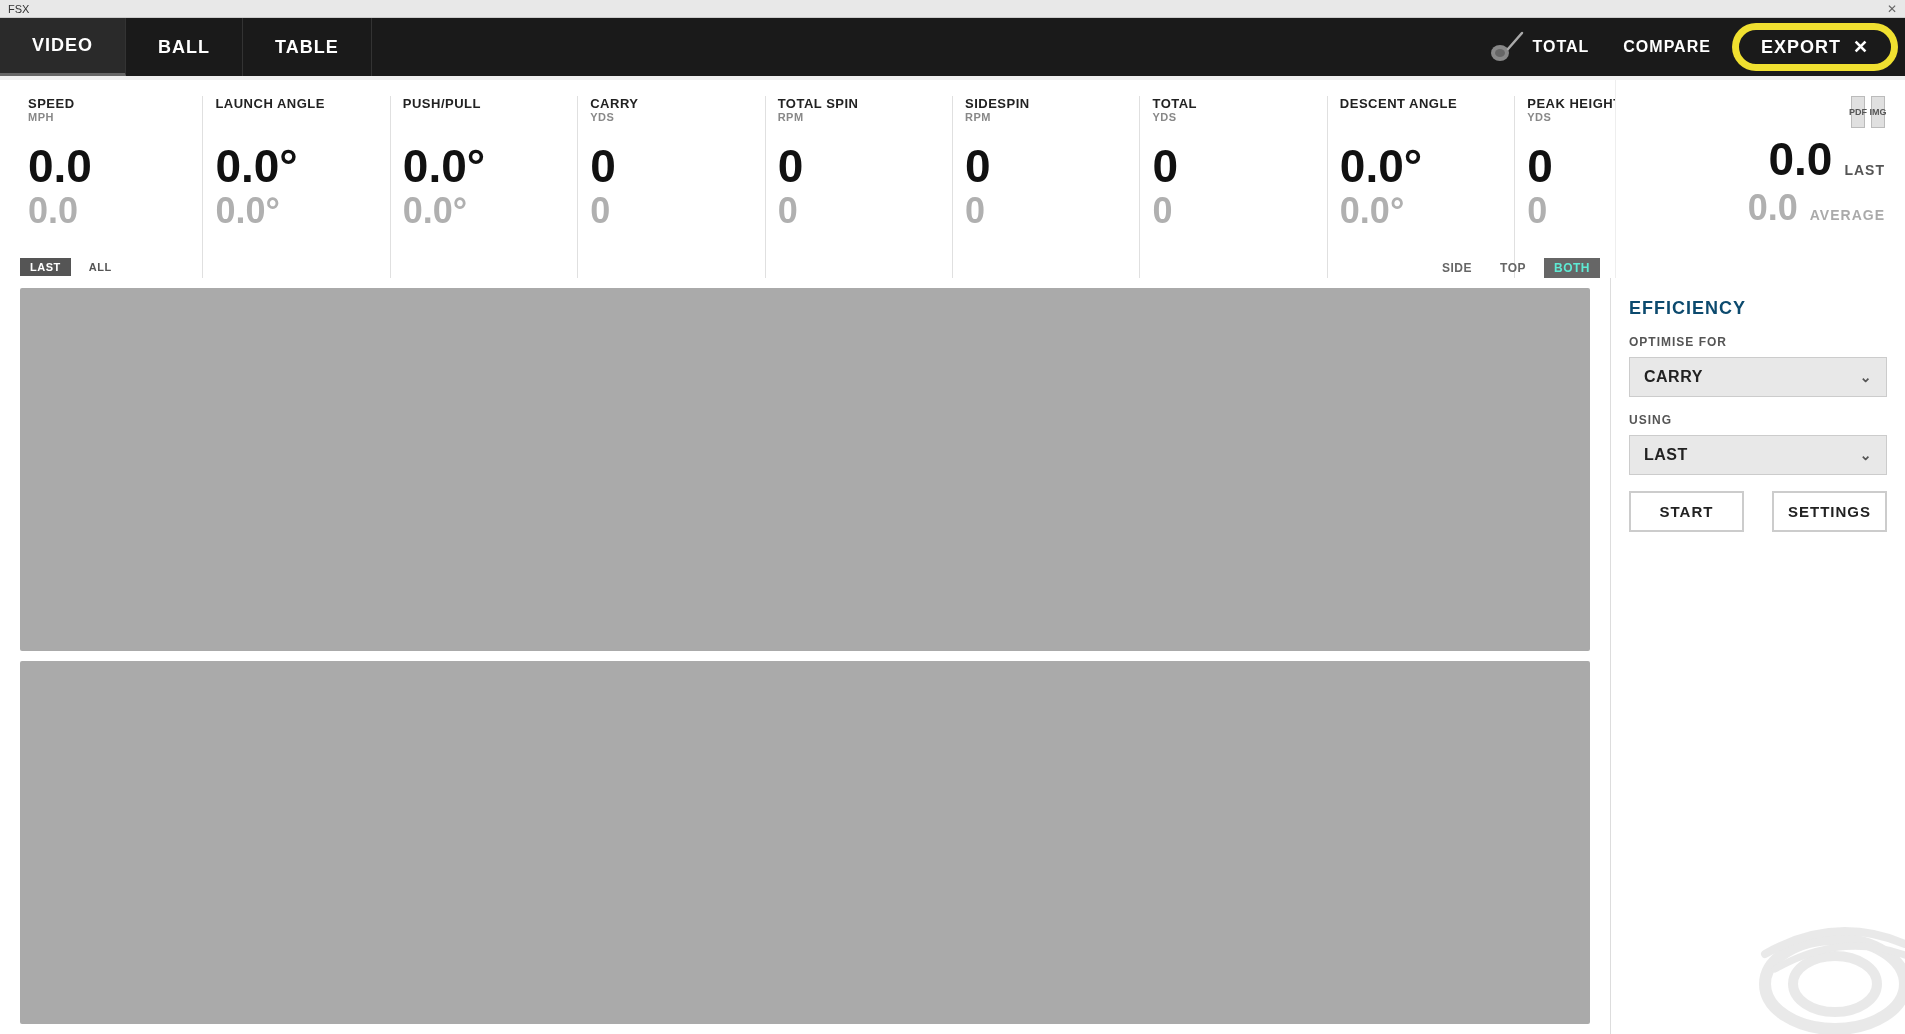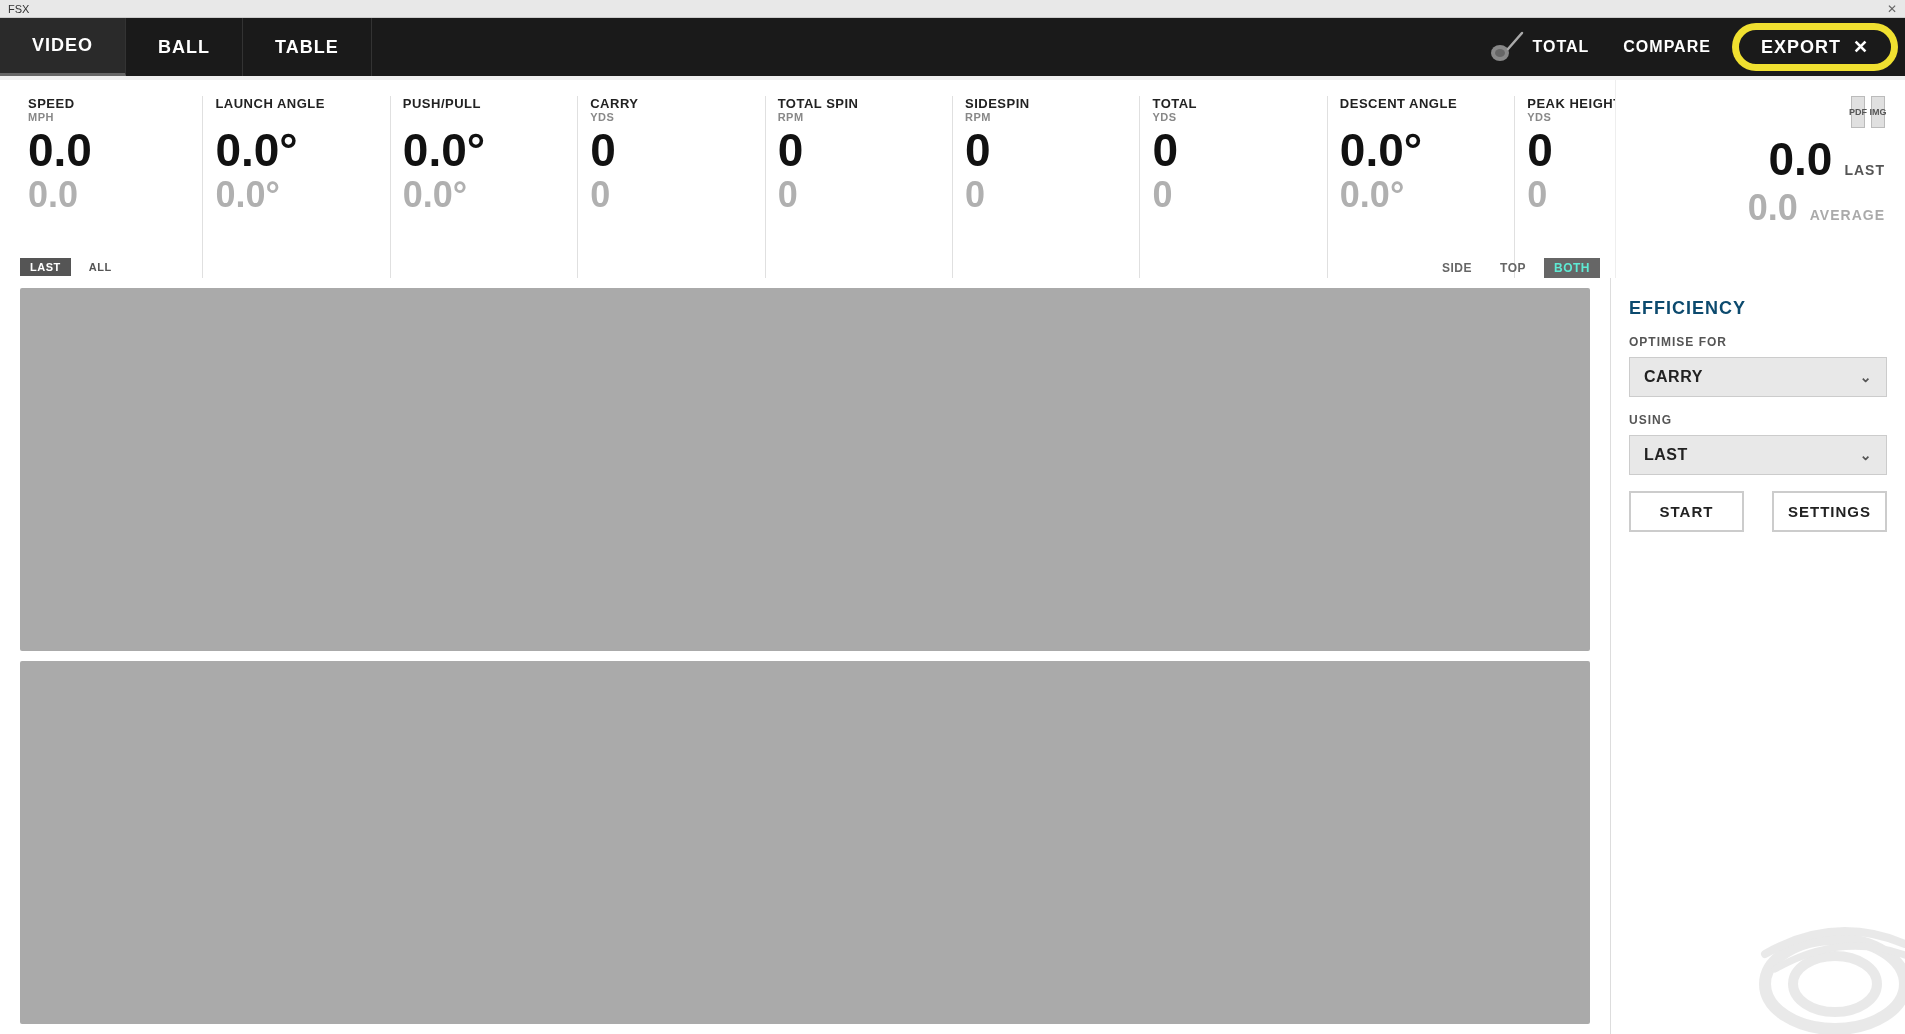--- a/index.html
+++ b/index.html
@@ -132,21 +132,21 @@
       font-weight: 900;
       color: #222;
       text-transform: uppercase;
       letter-spacing: 0.5px;
     }
     .stat-unit {
       font-size: 11px;
       color: #888;
       font-weight: 700;
       letter-spacing: 0.5px;
-      margin-bottom: 4px;
+      margin-bottom: 20px;
     }
     .stat-value-primary {
       font-size: 46px;
       font-weight: 900;
       color: #111;
       line-height: 1;
       margin-bottom: 4px;
     }
     .stat-value-secondary {
       font-size: 36px;

